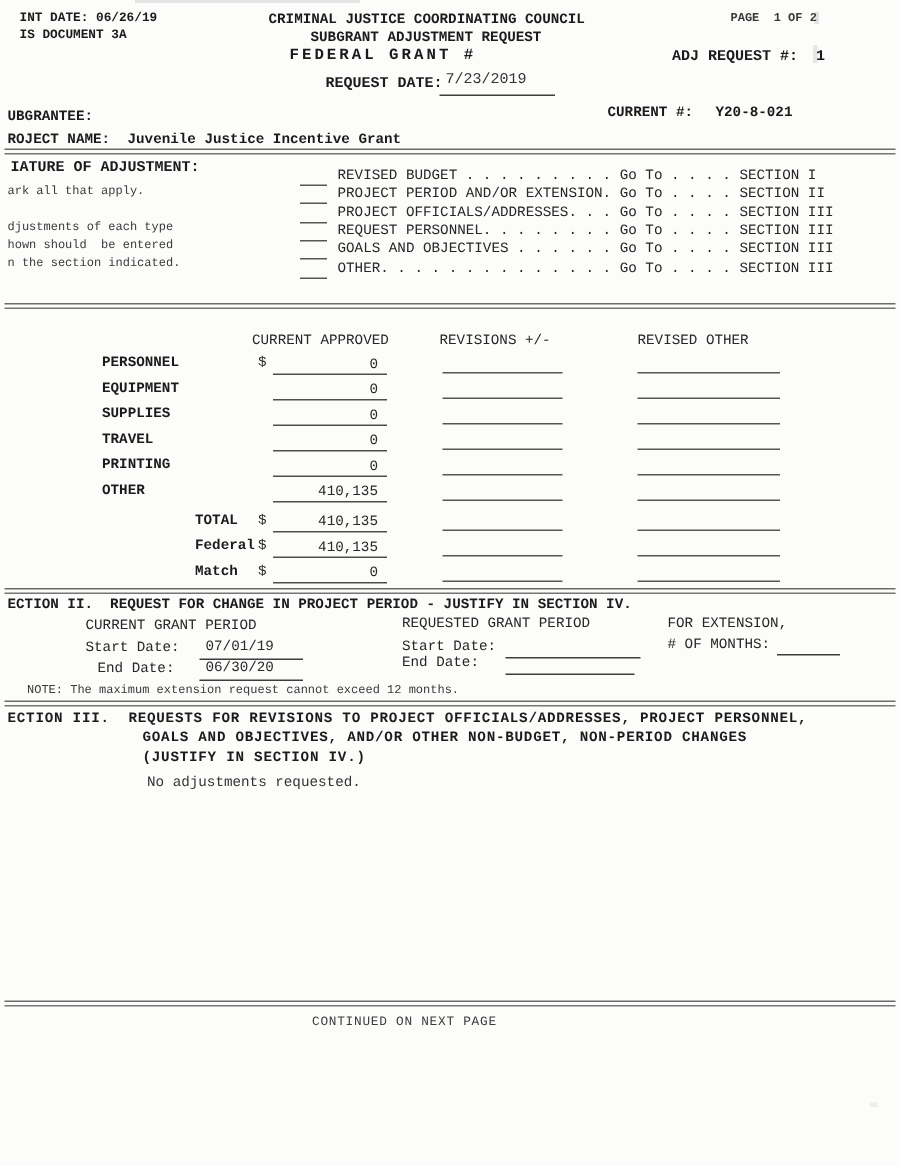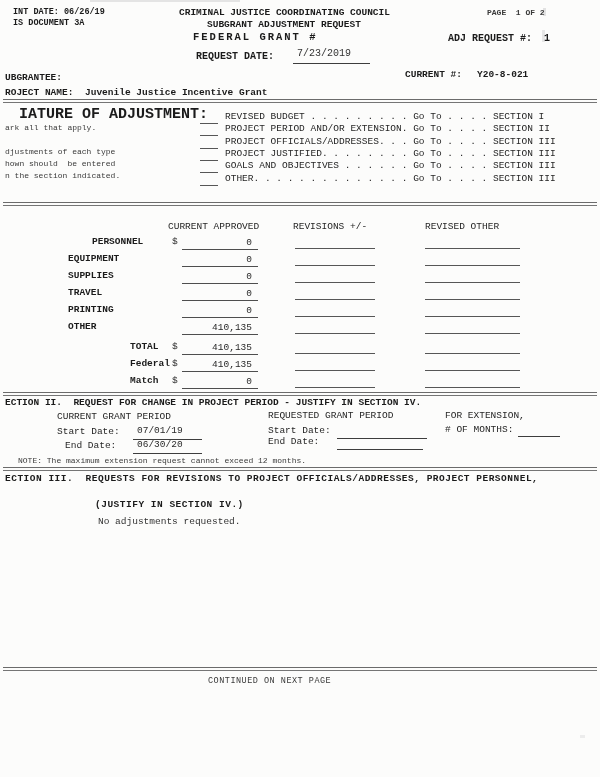--- a/index.html
+++ b/index.html
@@ -32,58 +32,58 @@
   <div class="artifact" style="left:580px;top:735px;width:5px;height:3px;background:#ececec;"></div>
 
   <div class="t sz85 b" style="left:13px;top:8px;">INT DATE: 06/26/19</div>
   <div class="t sz85 b" style="left:13px;top:19px;">IS DOCUMENT 3A</div>
   <div class="t sz95 b" style="left:179px;top:8px;">CRIMINAL JUSTICE COORDINATING COUNCIL</div>
   <div class="t sz95 b" style="left:207px;top:20px;">SUBGRANT ADJUSTMENT REQUEST</div>
   <div class="t fed b" style="left:193px;top:32px;">FEDERAL GRANT #</div>
   <div class="t sz8 b" style="left:487px;top:9px;">PAGE  1 OF 2</div>
   <div class="t sz10 b" style="left:448px;top:33px;">ADJ REQUEST #:  1</div>
 
-  <div class="t sz10 b" style="left:196px;top:51px;text-align:center;">REQUEST DATE:</div>
+  <div class="t sz10 b" style="left:217px;top:51px;text-align:center;">REQUEST DATE:</div>
   <div class="t sz10" style="left:297px;top:48px;color:#333;">7/23/2019</div>
   <div class="uline" style="left:293px;top:62px;width:77px;"></div>
 
   <div class="t sz95 b" style="left:5px;top:73px;">UBGRANTEE:</div>
   <div class="t sz95 b" style="left:405px;top:70px;">CURRENT #:</div>
   <div class="t sz95 b" style="left:477px;top:70px;">Y20-8-021</div>
   <div class="t sz95 b" style="left:5px;top:88px;">ROJECT NAME:</div>
   <div class="t sz95 b" style="left:85px;top:88px;">Juvenile Justice Incentive Grant</div>
 
   <div class="rule" style="top:99px;"></div>
 
-  <div class="t b" style="left:19px;top:107px;font-size:15px;">IATURE OF ADJUSTMENT:</div>
+  <div class="t b" style="left:7px;top:107px;font-size:10px;">IATURE OF ADJUSTMENT:</div>
   <div class="t sz8" style="left:5px;top:124px;">ark all that apply.</div>
   <div class="t sz8" style="left:5px;top:148px;">djustments of each type</div>
   <div class="t sz8" style="left:5px;top:160px;">hown should  be entered</div>
   <div class="t sz8" style="left:5px;top:172px;">n the section indicated.</div>
 
   <div class="blank" style="left:200px;top:112px;width:18px;"></div>
   <div class="t sz95" style="left:225px;top:112px;">REVISED BUDGET . . . . . . . . . Go To . . . . SECTION I</div>
   <div class="blank" style="left:200px;top:124px;width:18px;"></div>
   <div class="t sz95" style="left:225px;top:124px;">PROJECT PERIOD AND/OR EXTENSION. Go To . . . . SECTION II</div>
   <div class="blank" style="left:200px;top:137px;width:18px;"></div>
   <div class="t sz95" style="left:225px;top:137px;">PROJECT OFFICIALS/ADDRESSES. . . Go To . . . . SECTION III</div>
   <div class="blank" style="left:200px;top:149px;width:18px;"></div>
-  <div class="t sz95" style="left:225px;top:149px;">PROJECT JUSTIFIED. . . . . . . . Go To . . . . SECTION III</div>
+  <div class="t sz95" style="left:225px;top:149px;">REQUEST PERSONNEL. . . . . . . . Go To . . . . SECTION III</div>
   <div class="blank" style="left:200px;top:161px;width:18px;"></div>
   <div class="t sz95" style="left:225px;top:161px;">GOALS AND OBJECTIVES . . . . . . Go To . . . . SECTION III</div>
   <div class="blank" style="left:200px;top:174px;width:18px;"></div>
   <div class="t sz95" style="left:225px;top:174px;">OTHER. . . . . . . . . . . . . . Go To . . . . SECTION III</div>
 
   <div class="rule" style="top:202px;"></div>
 
   <div class="t sz95" style="left:168px;top:222px;">CURRENT APPROVED</div>
   <div class="t sz95" style="left:293px;top:222px;">REVISIONS +/-</div>
   <div class="t sz95" style="left:425px;top:222px;">REVISED OTHER</div>
 
-  <div class="t sz95 b" style="left:68px;top:237px;margin-left:24px;">PERSONNEL</div>
+  <div class="t sz95 b" style="left:68px;top:237px;">PERSONNEL</div>
   <div class="t sz95" style="left:172px;top:237px;">$</div>
   <div class="val" style="left:182px;top:237px;width:70px;">0</div>
   <div class="blank" style="left:295px;top:237px;width:80px;"></div>
   <div class="blank" style="left:425px;top:237px;width:95px;"></div>
 
   <div class="t sz95 b" style="left:68px;top:254px;">EQUIPMENT</div>
   <div class="val" style="left:182px;top:254px;width:70px;">0</div>
   <div class="blank" style="left:295px;top:254px;width:80px;"></div>
   <div class="blank" style="left:425px;top:254px;width:95px;"></div>
 
@@ -146,19 +146,20 @@
   <div class="t sz95" style="left:137px;top:440px;color:#2a2a2a;">06/30/20</div>
   <div class="uline" style="left:133px;top:452px;width:69px;"></div>
 
   <div class="t sz95" style="left:268px;top:437px;">End Date:</div>
   <div class="uline" style="left:337px;top:448px;width:86px;"></div>
 
   <div class="t sz8" style="left:18px;top:457px;">NOTE: The maximum extension request cannot exceed 12 months.</div>
   <div class="rule" style="top:467px;"></div>
 
   <div class="t sz95 b ls05" style="left:5px;top:474px;">ECTION III.  REQUESTS FOR REVISIONS TO PROJECT OFFICIALS/ADDRESSES, PROJECT PERSONNEL,</div>
+  <div class="t sz95 b ls05" style="left:95px;top:487px;">GOALS AND OBJECTIVES, AND/OR OTHER NON-BUDGET, NON-PERIOD CHANGES</div>
   <div class="t sz95 b ls05" style="left:95px;top:500px;">(JUSTIFY IN SECTION IV.)</div>
   <div class="t sz95" style="left:98px;top:517px;color:#333;">No adjustments requested.</div>
 
   <div class="rule" style="top:667px;"></div>
   <div class="t sz85 ls05" style="left:208px;top:677px;color:#3a3a3a;">CONTINUED ON NEXT PAGE</div>
 
 </div>
 
 </body></html>

